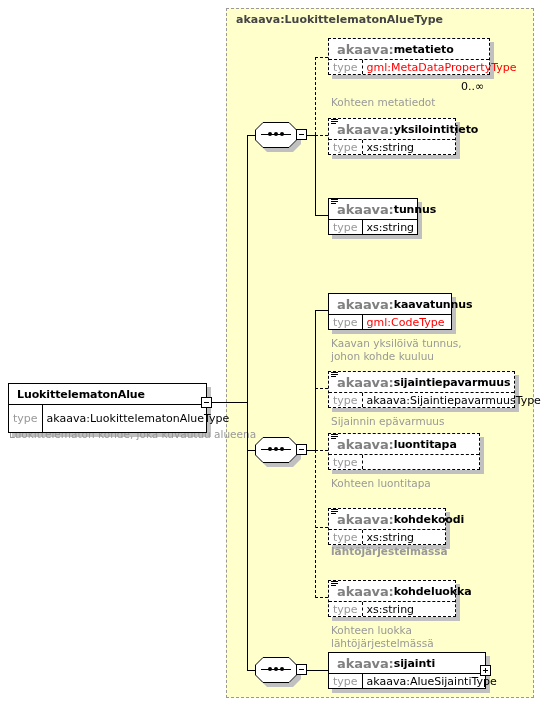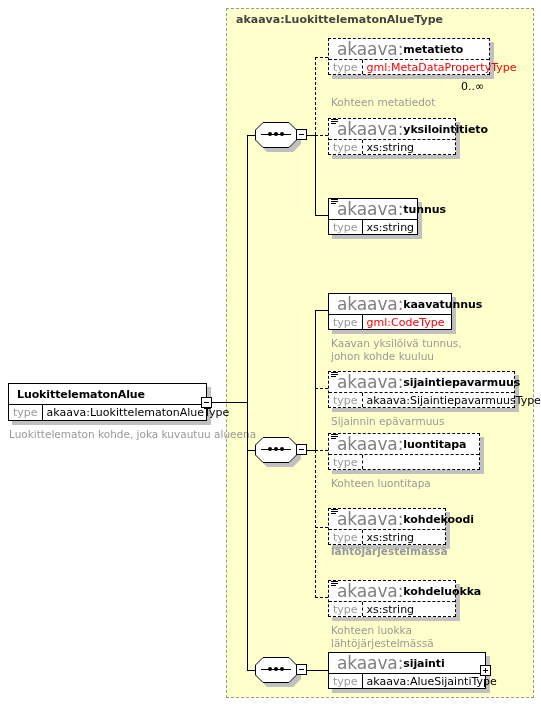--- a/index.html
+++ b/index.html
@@ -74,22 +74,22 @@
     flex: 1 1 auto;
     display: flex;
     align-items: stretch;
     box-sizing: border-box;
     background: #ffffff;
     border-top: 1px solid #000000;
   }
   .ebox.optional .typerow { border-top: 1px dashed #000000; }
 
   .ns {
-    font-size: 17px;
-    font-weight: normal;
+    font-size: 13px;
+    font-weight: bold;
     color: #808080;
     letter-spacing: -0.1px;
   }
   .lname {
     font-size: 11px;
     font-weight: bold;
     color: #000000;
     letter-spacing: -0.1px;
   }
   .tlabel {
@@ -238,21 +238,21 @@
   }
 </style>
 </head>
 <body>
 
 <div id="canvas">
 
   <div class="ctype-box" style="left:226px; top:8px; width:308px; height:690px;"></div>
   <div class="ctype-title" style="left:236px; top:13px;">akaava:LuokittelematonAlueType</div>
 
-  <div class="ebox required" style="left:8px; top:383px; width:199px; height:38px;text-decoration:underline;">
+  <div class="ebox required" style="left:8px; top:383px; width:199px; height:50px;text-decoration:underline;">
     <div class="shadow"></div>
     <div class="frame">
       <div class="namerow">
         <span class="lname">LuokittelematonAlue</span>
       </div>
       <div class="typerow">
         <span class="tlabel">type</span>
         <span class="tvalue">akaava:LuokittelematonAlueType</span>
       </div>
     </div>

